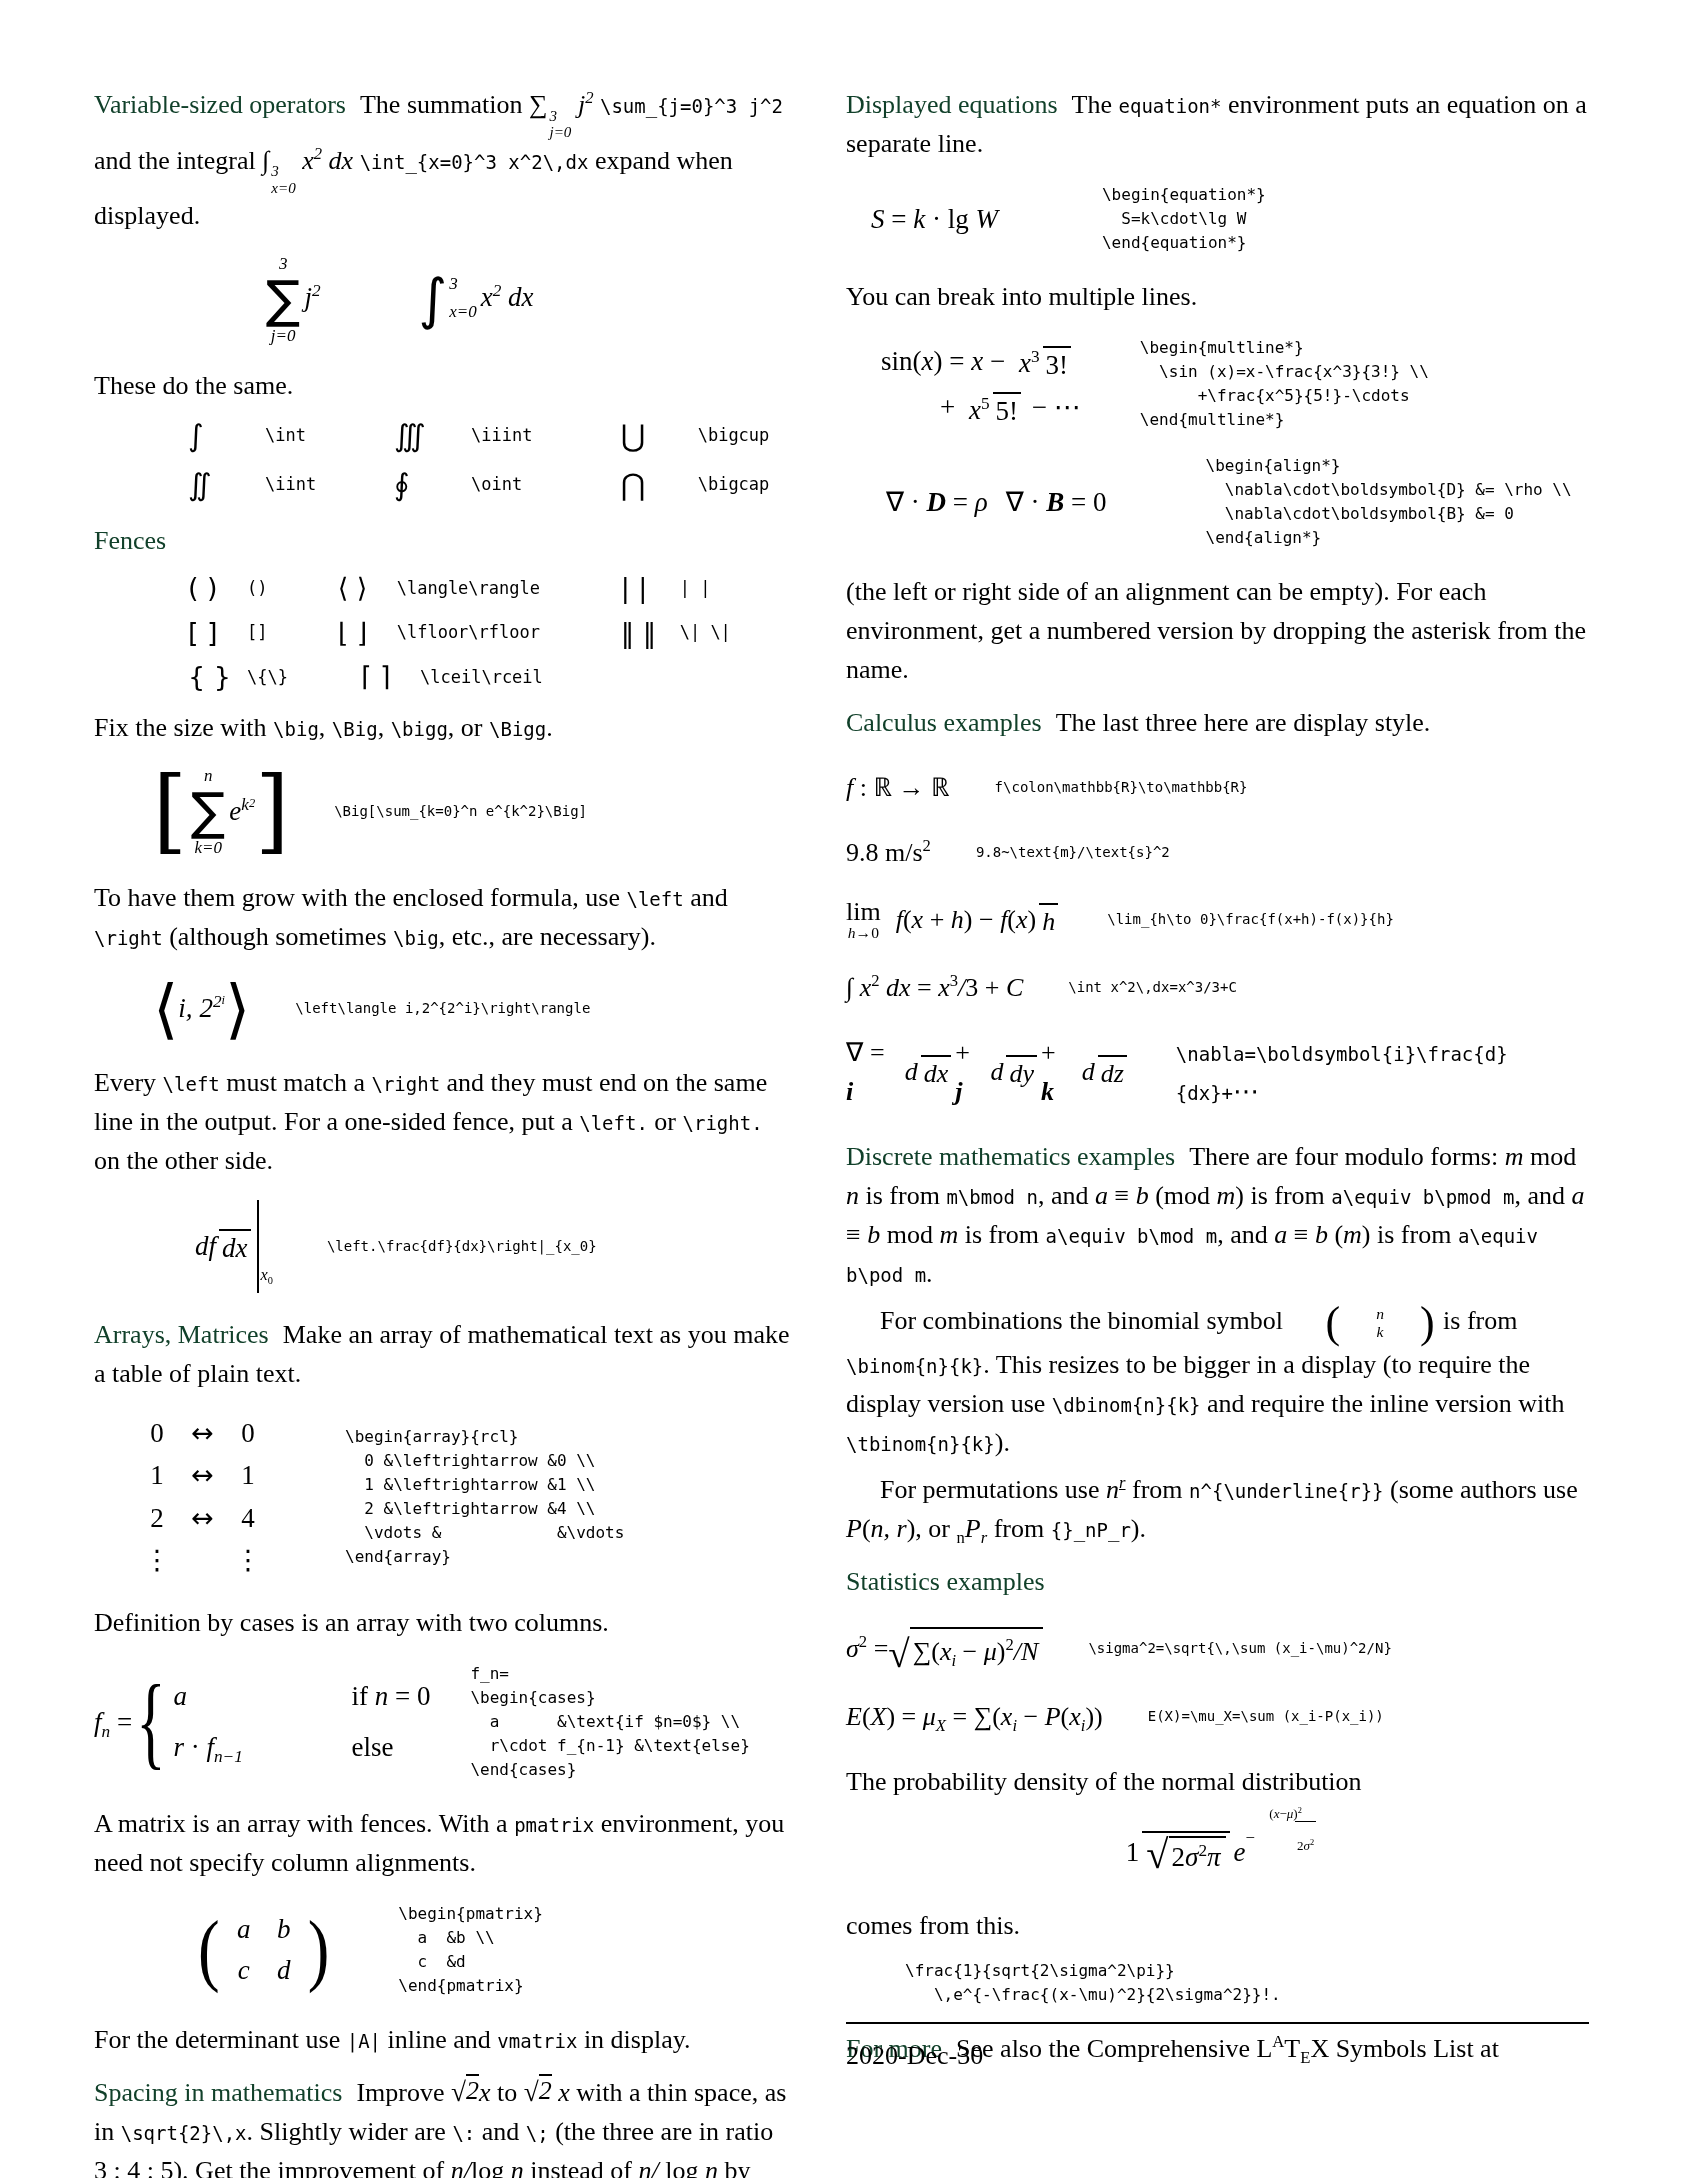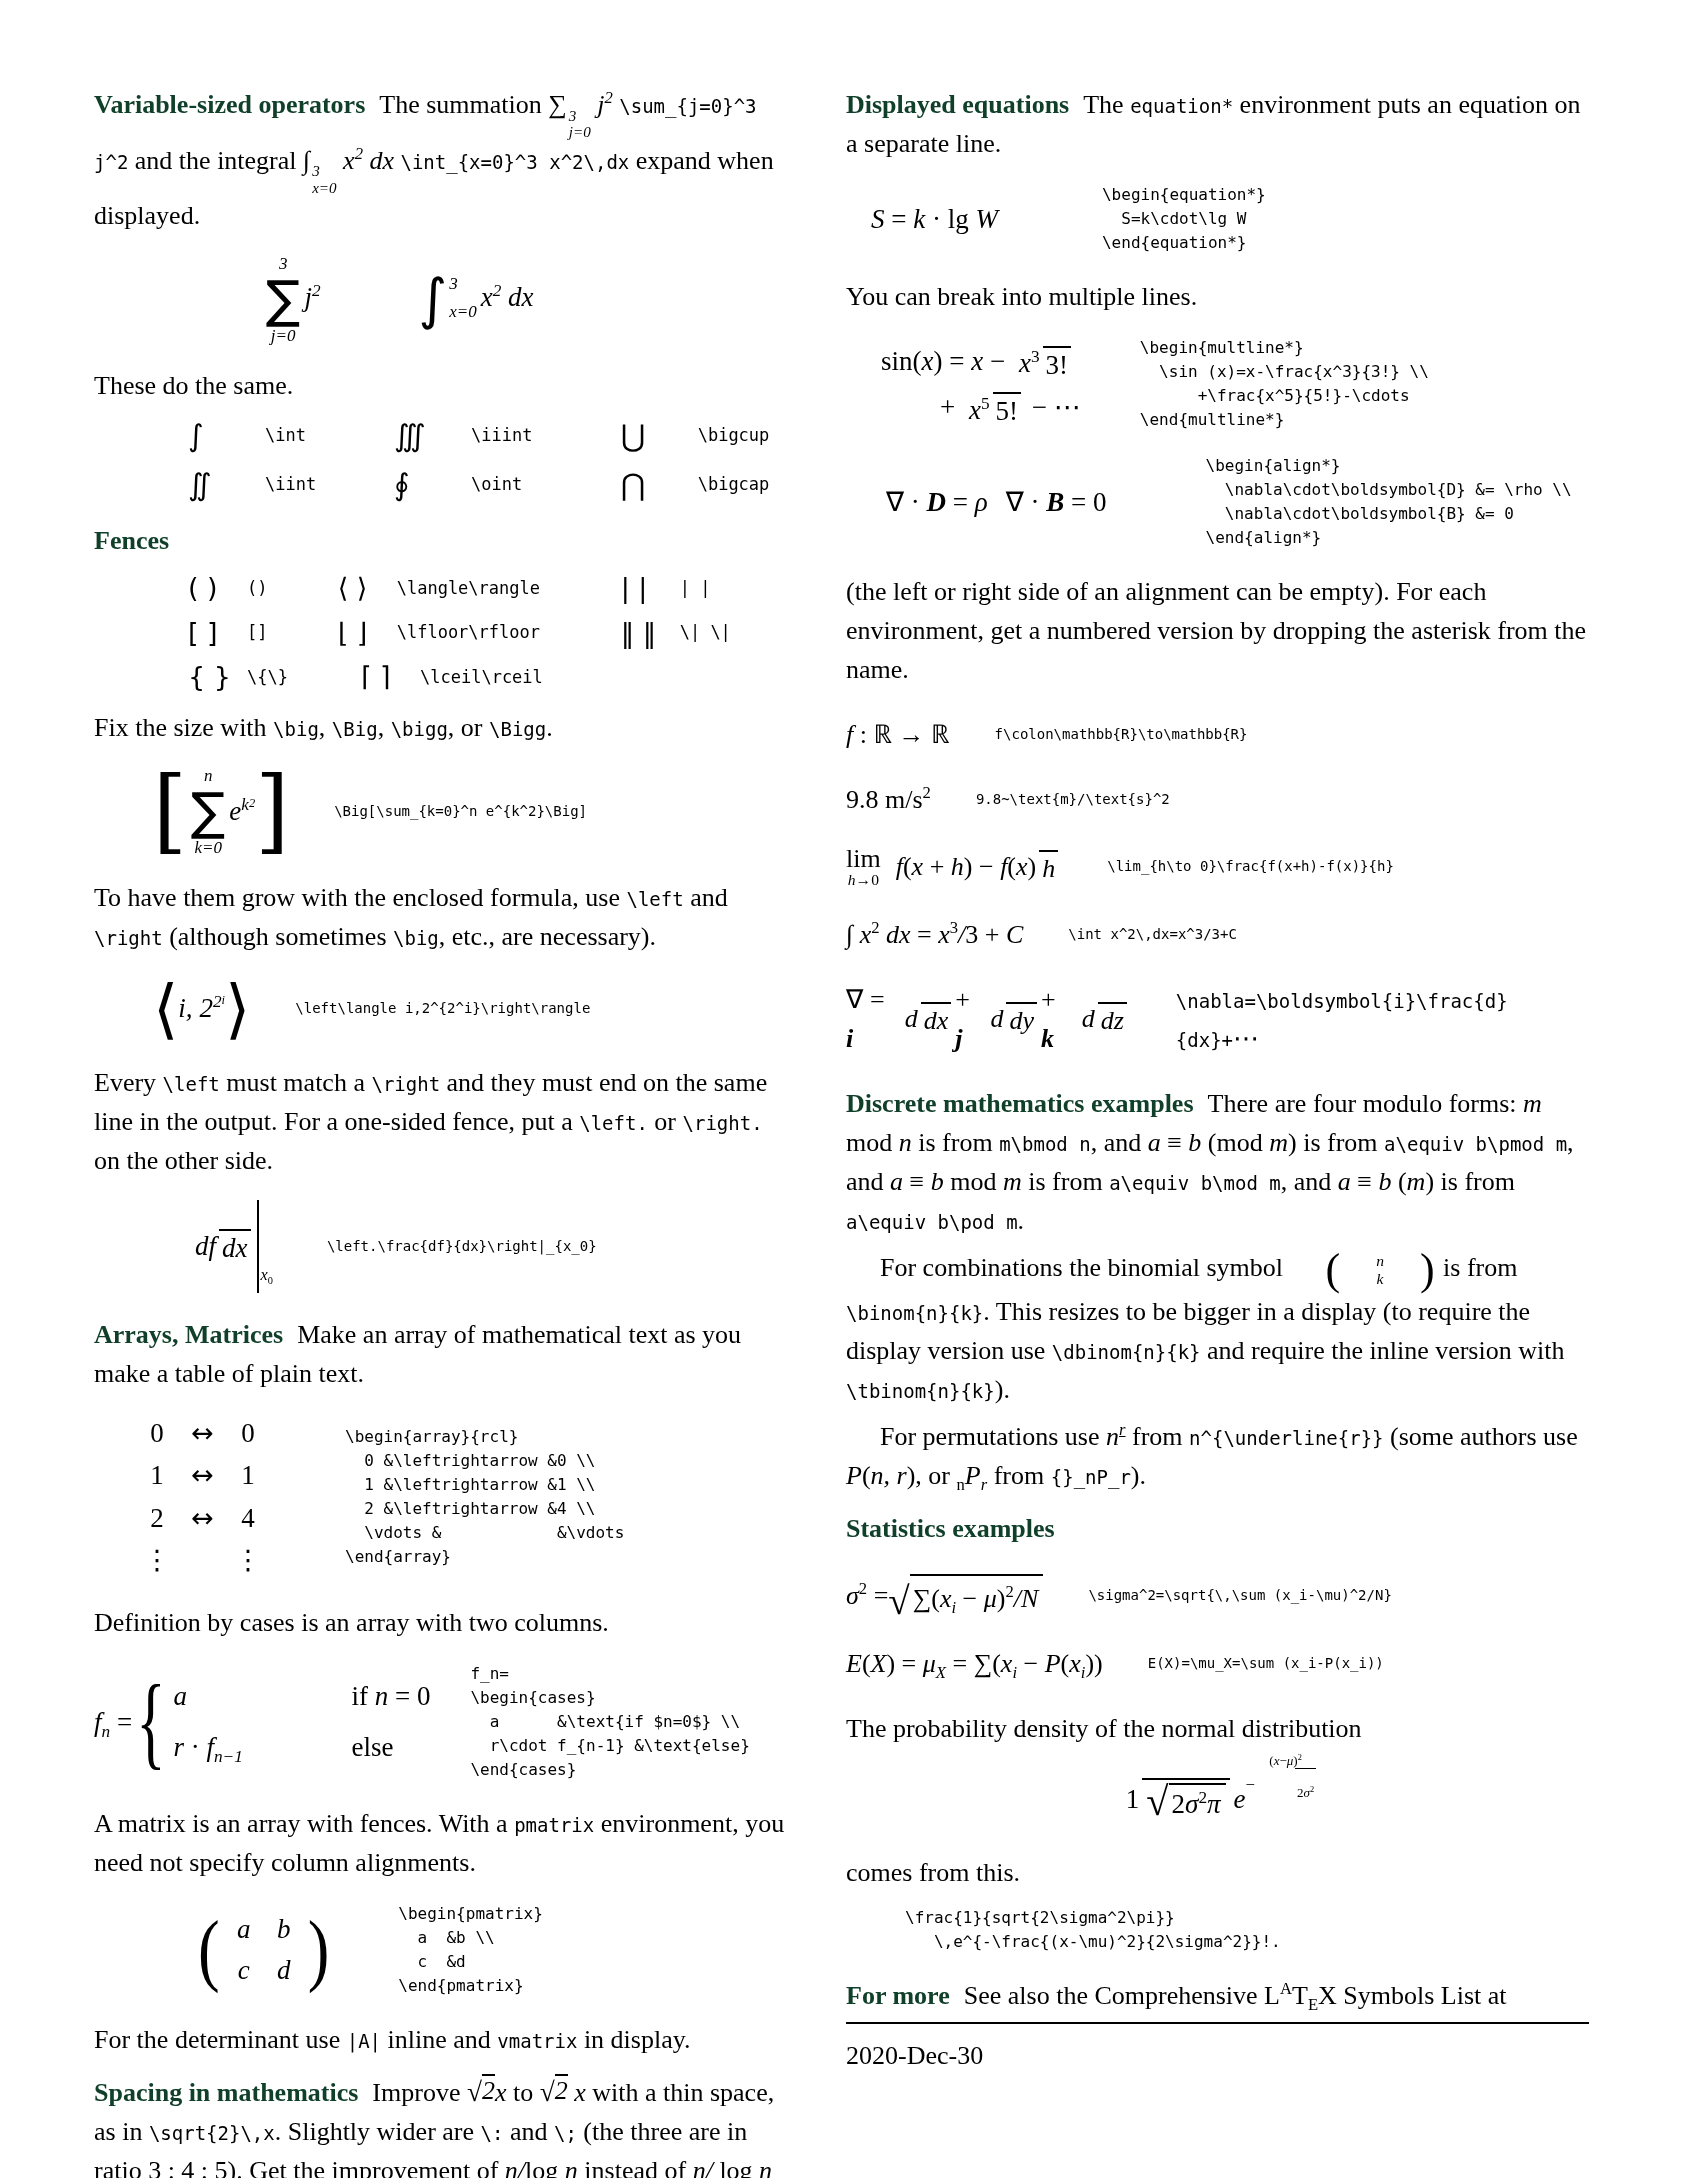--- a/index.html
+++ b/index.html
@@ -3,21 +3,21 @@
 <meta charset="utf-8">
 <style>
   html,body{margin:0;padding:0;background:#fff;}
   body{width:1683px;height:2178px;position:relative;overflow:hidden;
        font-family:"Liberation Serif",serif;font-size:26px;color:#000;line-height:1.5;}
   .page{position:absolute;inset:0;padding:85px 94px 0 94px;box-sizing:border-box;}
   .cols{display:flex;gap:54px;}
   .col-l{width:698px;flex:none;}
   .col-r{width:743px;flex:none;}
   p{margin:0 0 8px 0;}
-  .hgr{font-weight:bold;color:#11402a;margin-right:14px;}
+  .hgr{font-weight:normal;color:#11402a;margin-right:14px;}
   .hline{margin-top:14px;}
   .run-m{font-style:italic;}
   .run-mb{font-style:italic;font-weight:bold;}
   .run-c{font-family:"DejaVu Sans Mono",monospace;font-size:19px;}
   .run-sup{vertical-align:super;font-size:64%;font-style:italic;line-height:0;}
   .run-supr{vertical-align:super;font-size:64%;line-height:0;}
   .run-sub{vertical-align:sub;font-size:64%;font-style:italic;line-height:0;}
   .run-subr{vertical-align:sub;font-size:64%;line-height:0;}
   .run-supu{vertical-align:super;font-size:64%;font-style:italic;text-decoration:underline;line-height:0;}
   .run-sup2{font-size:46%;font-style:italic;position:relative;top:-1.05em;line-height:0;}
@@ -339,20 +339,21 @@
        <span><span class="run-r">∇ · </span><span class="run-mb">B</span><span class="run-r"> = 0</span></span>
      </span>
      <span class="cb">\begin{align*}
   \nabla\cdot\boldsymbol{D} &amp;= \rho \\
   \nabla\cdot\boldsymbol{B} &amp;= 0
 \end{align*}</span>
    </div>
 
    <p><span class="run-r">(the left or right side of an alignment can be empty). For each environment, get a numbered version by dropping the asterisk from the name.</span></p>
 
+   <p class="hline"><span class="hgr">Calculus examples</span><span><span class="run-r">The last three here are display style.</span></span></p>
 
    <div class="calcrow">
           <span><span class="run-m">f</span><span class="run-r"> : ℝ → ℝ</span></span>
           <span class="ci">f\colon\mathbb{R}\to\mathbb{R}</span>
         </div>
    <div class="calcrow">
           <span><span class="run-r">9.8 m/s</span><span class="run-supr">2</span></span>
           <span class="ci">9.8~\text{m}/\text{s}^2</span>
         </div>
    <div class="calcrow">

